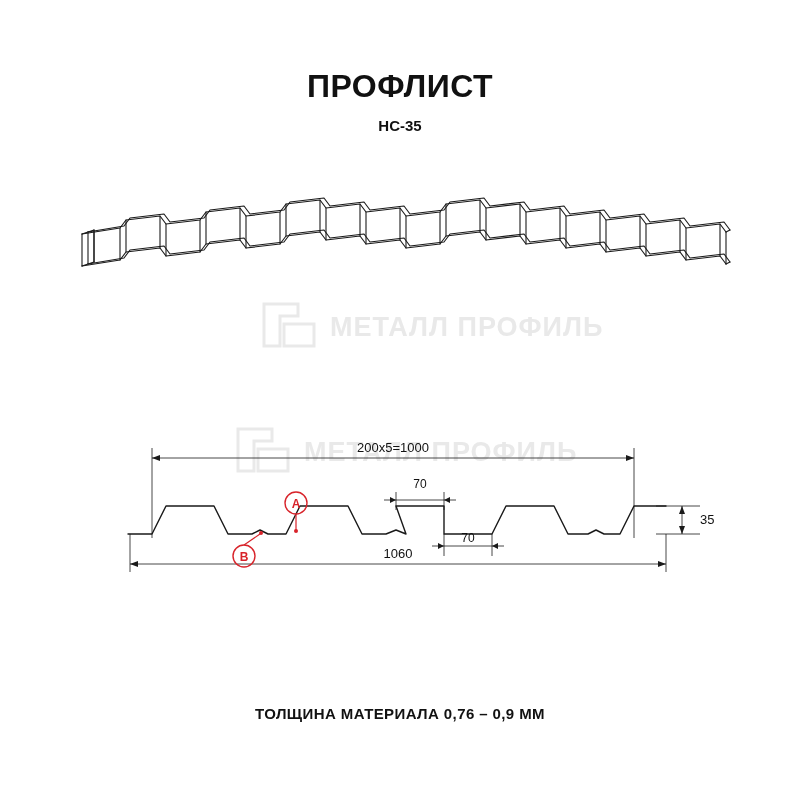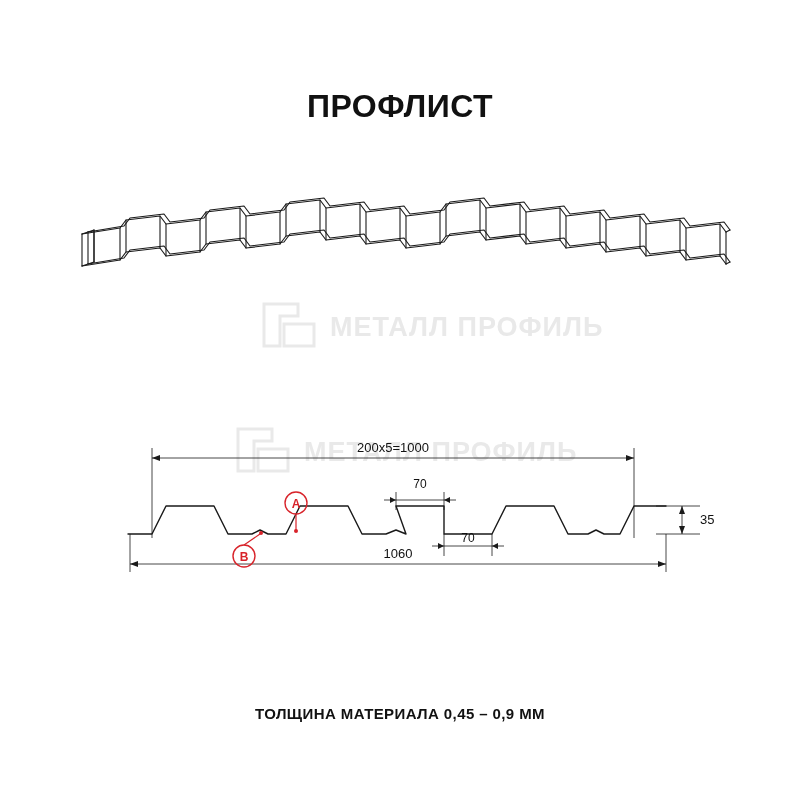--- a/index.html
+++ b/index.html
@@ -22,21 +22,20 @@
   .title {
     position: absolute;
     top: 68px;
     left: 0;
     width: 800px;
     text-align: center;
     font-size: 32px;
     font-weight: bold;
     letter-spacing: 0.5px;
     color: #111;
-    margin-top: 20px;
   }
   .subtitle {
     position: absolute;
     top: 117px;
     left: 0;
     width: 800px;
     text-align: center;
     font-size: 15px;
     font-weight: bold;
     color: #111;
@@ -90,20 +89,21 @@
     font-weight: bold;
     fill: #d8232a;
   }
 </style>
 </head>
 <body>
 
 <div class="page">
 
   <div class="title">ПРОФЛИСТ</div>
+  <div class="subtitle">НС-35</div>
 
   <div class="wm wm-1">
     <svg width="360" height="70" viewBox="0 0 360 70">
       <g fill="none" stroke="#e9e9e9" stroke-width="3">
         <path d="M6 56 L6 14 L40 14 L40 26 L22 26 L22 56 Z"></path>
         <path d="M26 56 L26 34 L56 34 L56 56 Z"></path>
       </g>
       <text x="72" y="46" font-family="Liberation Sans, sans-serif" font-size="27" font-weight="bold" fill="#e9e9e9" letter-spacing="1">МЕТАЛЛ ПРОФИЛЬ</text>
     </svg>
   </div>
@@ -280,15 +280,15 @@
       </g>
 
       <text class="lbl" x="293" y="22" text-anchor="middle">200х5=1000</text>
       <text class="lbl" x="298" y="128" text-anchor="middle">1060</text>
       <text class="lbl" x="600" y="94" text-anchor="start">35</text>
       <text class="lbl-sm" x="320" y="58" text-anchor="middle">70</text>
       <text class="lbl-sm" x="368" y="112" text-anchor="middle">70</text>
     </svg>
   </div>
 
-  <div class="footer">ТОЛЩИНА МАТЕРИАЛА 0,45 – 0,9 ММ</div>
+  <div class="footer">ТОЛЩИНА МАТЕРИАЛА 0,76 – 0,9 ММ</div>
 
 </div>
 
 </body></html>

